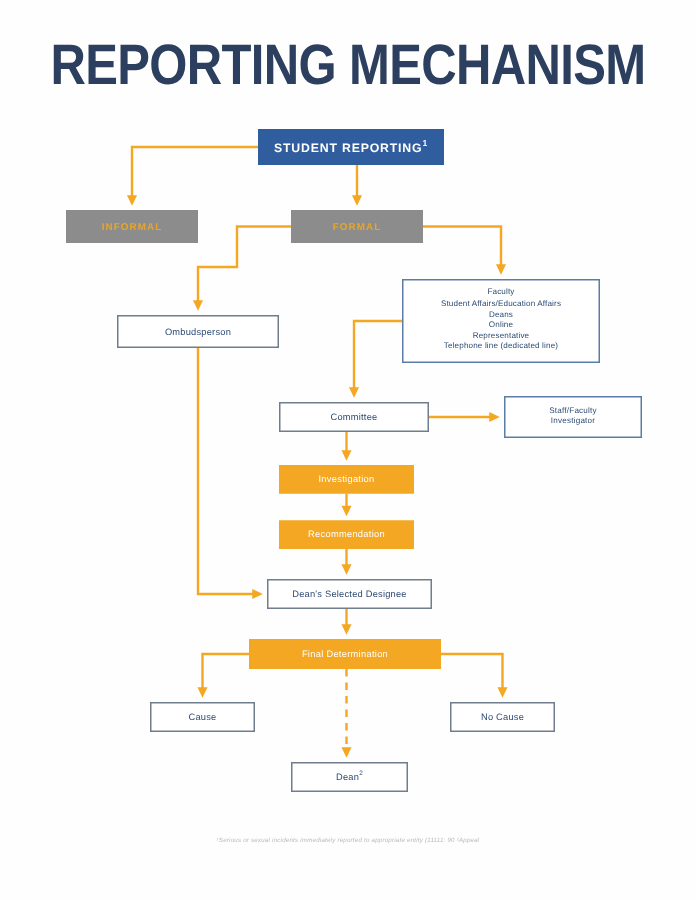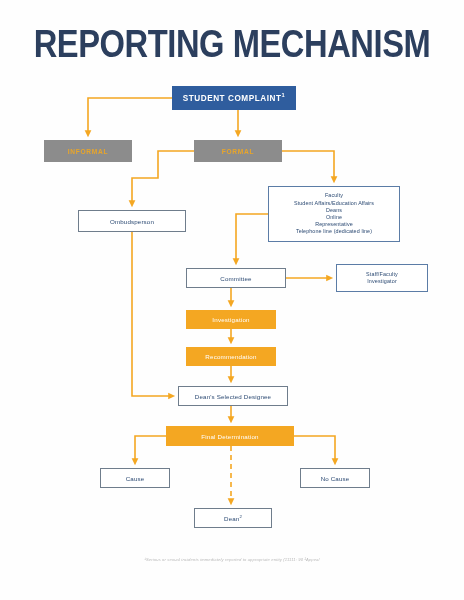--- a/index.html
+++ b/index.html
@@ -105,21 +105,21 @@
 
       <path d="M166,436 L135,436 L135,462" marker-end="url(#ar)"></path>
 
       <path d="M294,436 L335,436 L335,462" marker-end="url(#ar)"></path>
 
       <path d="M231,446 L231,502" stroke-dasharray="5 4" marker-end="url(#ar)"></path>
     </g>
   </svg>
 
   <div class="node n-blue" style="left:172px;top:86px;width:124px;height:24px;">
-    <span class="lbl"><span>STUDENT COMPLAINT</span><sup>1</sup></span>
+    <span class="lbl"><span>STUDENT REPORTING</span><sup>1</sup></span>
   </div>
 
   <div class="node n-gray" style="left:44px;top:140px;width:88px;height:22px;">
     <span class="lbl">INFORMAL</span>
   </div>
 
   <div class="node n-gray" style="left:194px;top:140px;width:88px;height:22px;">
     <span class="lbl">FORMAL</span>
   </div>
 

